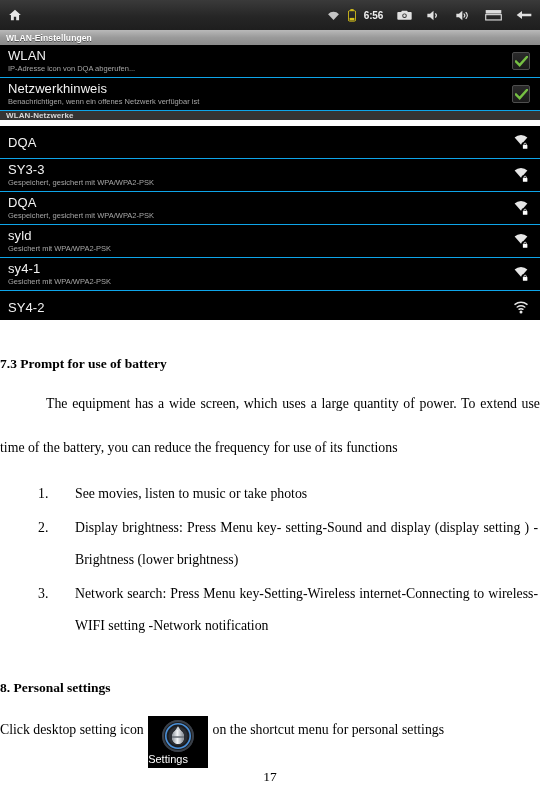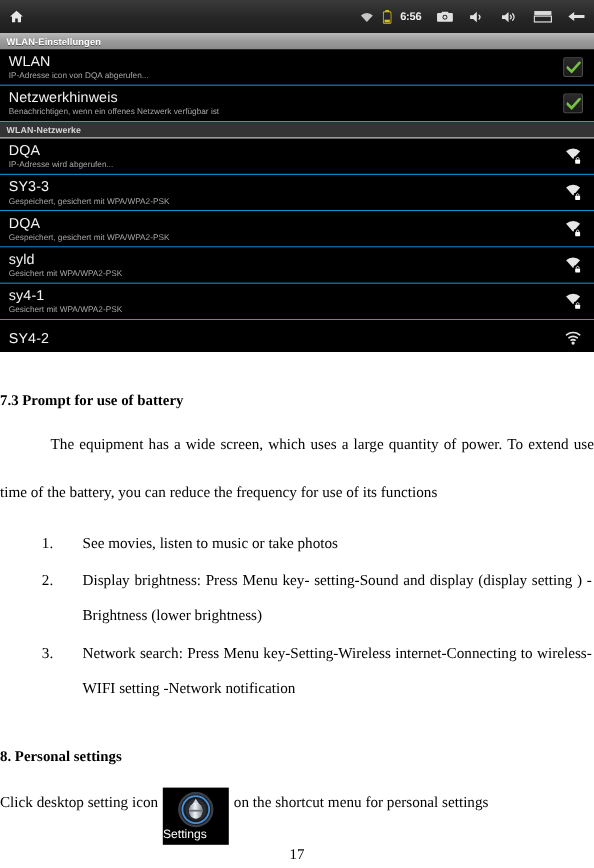--- a/index.html
+++ b/index.html
@@ -69,21 +69,21 @@
     font-weight: bold;
     color: #ffffff;
     text-shadow: 0 1px 0 rgba(0,0,0,.45);
     letter-spacing: 0.1px;
   }
 
   
   .section-header {
     height: 15px;
     background: #343434;
-    border-bottom: 1px solid #ffffff;
+    border-bottom: 6px solid #ffffff;
     display: flex;
     align-items: center;
     padding-left: 6px;
     box-sizing: border-box;
   }
   .section-header-text {
     font-size: 8px;
     font-weight: bold;
     color: #d8d8d8;
     letter-spacing: 0.1px;
@@ -330,21 +330,20 @@
     </div>
   </div>
 
   <div class="section-header">
     <span class="section-header-text">WLAN-Netzwerke</span>
   </div>
 
   <div class="pref-row with-sub">
     <div class="pref-text">
       <div class="pref-title">DQA</div>
-      <div class="pref-sub">IP-Adresse wird abgerufen...</div>
     </div>
     <div class="pref-right">
       <span>
         <svg class="wifi-ico" viewBox="0 0 24 24" aria-hidden="true">
           <path d="M12 15.5 L3.5 6 A12.5 12.5 0 0 1 20.5 6 Z" fill="#e6e6e6"></path>
           <rect x="13" y="12.5" width="9" height="9" rx="1" fill="#000"></rect>
           <rect x="14.5" y="16" width="6" height="5" rx="0.8" fill="#ffffff"></rect>
           <path d="M16 16 L16 14.6 A1.6 1.6 0 0 1 19 14.6 L19 16" stroke="#ffffff" stroke-width="1.1" fill="none"></path>
         </svg>
       </span>

